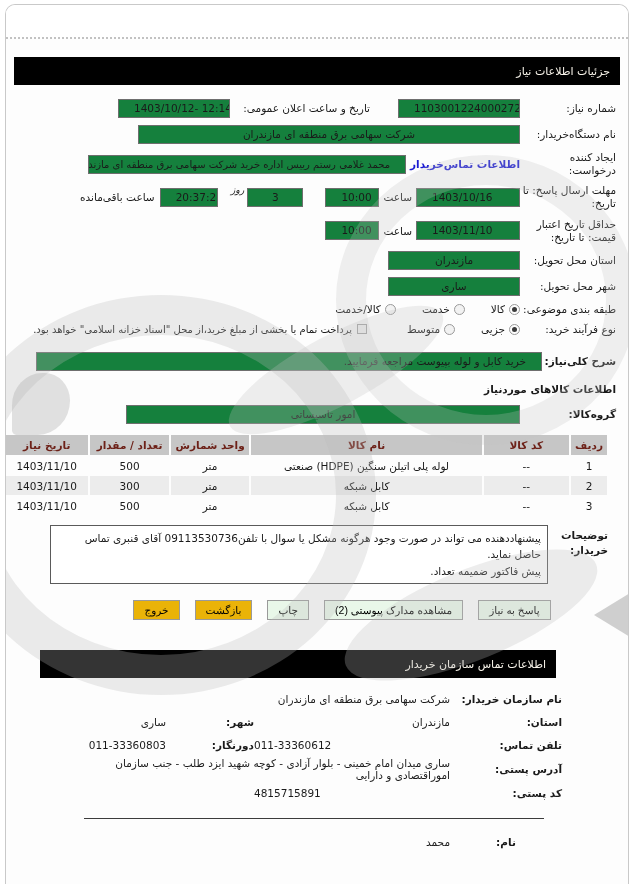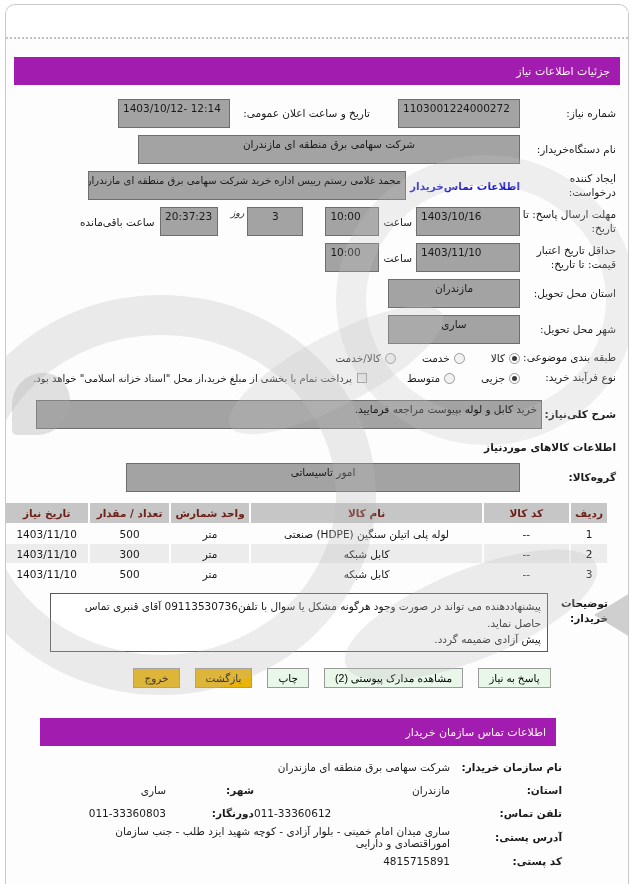--- a/index.html
+++ b/index.html
@@ -3,30 +3,30 @@
 <meta charset="utf-8">
 <style>
   * { box-sizing: border-box; margin: 0; padding: 0; }
   html,body { width:634px; height:884px; background:#ffffff; overflow:hidden;
     font-family:"DejaVu Sans", sans-serif; font-size:10.5px; color:#1a1a1a; }
   .card { position:absolute; top:4px; right:5px; left:5px; bottom:0;
     border:1px solid #c9c9c9; border-bottom:none; border-radius:10px 10px 0 0;
     background:#fdfdfd; overflow:hidden; }
   .topstrip { height:34px; background:#ffffff; border-bottom:2px dotted #c2c2c2; }
 
-  .section-hdr { background:#a21caf; color:#f8f4ea; font-size:11px;
+  .section-hdr { background:#000000; color:#f8f4ea; font-size:11px;
     padding:8px 10px 7px 10px; margin:18px 8px 6px 8px; }
   .section-hdr.narrow { margin:26px 72px 10px 34px; }
 
   .formarea { position:relative; margin:2px 8px 0 8px; padding:8px 4px 4px 4px; z-index:1; }
   .row { display:flex; align-items:center; margin-bottom:7px; }
   .lbl { width:96px; flex:0 0 auto; line-height:1.25; }
   .lbl.b { font-weight:bold; }
-  .tb { border:1px solid #6e6e6e; background:#a3a3a3; height:29px; line-height:17px;
-    font-size:10.5px; padding:0 4px; white-space:nowrap; overflow:hidden; }
+  .tb { border:1px solid #6e6e6e; background:#15803d; height:19px; line-height:17px;
+    font-size:10.5px; padding:0 15px; white-space:nowrap; overflow:hidden; }
   .c { text-align:center; } .r { text-align:left; direction:ltr; }
   .num { direction:ltr; }
 
   .radio { display:inline-block; width:11px; height:11px; border-radius:50%;
     border:1px solid #9a9a9a; background:#f2f2f2; position:relative; margin-left:4px; vertical-align:-2px;}
   .radio.checked { background:#fdfdfd; }
   .radio.checked::after { content:""; position:absolute; inset:2px; border-radius:50%; background:#3b3b3b; }
   .chk { display:inline-block; width:10px; height:10px; border:1px solid #9a9a9a;
     background:#f4f4f4; margin-left:5px; vertical-align:-1px; }
   .opt { margin-left:26px; white-space:nowrap; }
@@ -196,21 +196,21 @@
           <td>500</td>
           <td>1403/11/10</td>
         </tr>
       </tbody>
     </table>
 
     <div class="notes-row">
       <span class="notes-lbl">توضیحات خریدار:</span>
       <div class="notes-box">
         <div>پیشنهاددهنده می تواند در  صورت وجود هرگونه مشکل یا سوال با تلفن09113530736 آقای  قنبری تماس  حاصل نماید.</div>
-        <div>پیش آزادی  ضمیمه گردد.</div>
+        <div>پیش فاکتور  ضمیمه تعداد.</div>
       </div>
     </div>
 
     <div class="btnrow">
       <button class="btn green">پاسخ به نیاز</button>
       <button class="btn green">مشاهده مدارک پیوستی (2)</button>
       <button class="btn green">چاپ</button>
       <button class="btn pink">بازگشت</button>
       <button class="btn pink">خروج</button>
     </div>
@@ -234,21 +234,21 @@
       <span class="num" style="text-align:left;">011-33360612</span>
       <span class="k">دورنگار:</span>
       <span class="num" style="text-align:right;">011-33360803</span>
     </div>
     <div class="crow">
       <span class="k">آدرس پستی:</span>
       <span style="grid-column:2 / 5;">ساری میدان امام خمینی - بلوار آزادی - کوچه شهید ایزد طلب - جنب سازمان اموراقتصادی و دارایی</span>
     </div>
     <div class="crow">
       <span class="k">کد پستی:</span>
-      <span class="num" style="text-align:right;">4815715891</span>
+      <span class="num" style="text-align:left;">4815715891</span>
     </div>
   </div>
 
   <div class="divider"></div>
 
   <div class="creator">
     <div class="krow">
       <span class="k">نام:</span>
       <span>محمد</span>
     </div>

